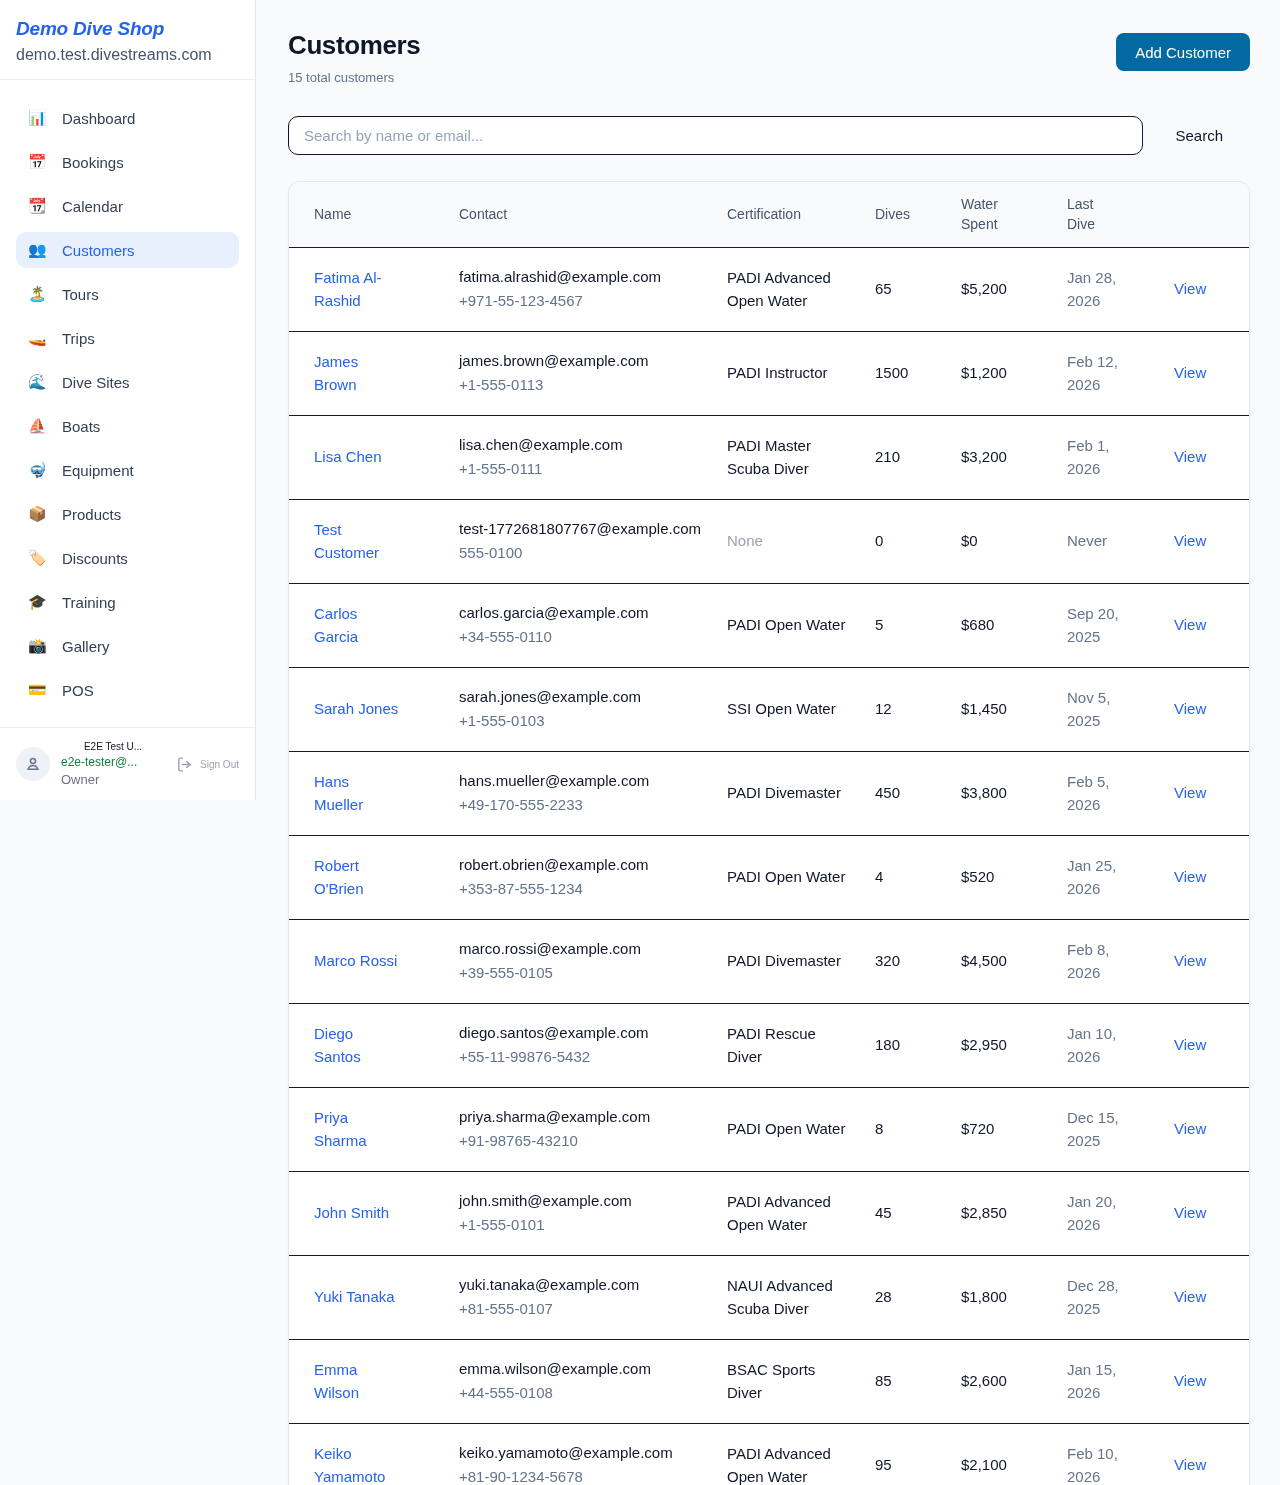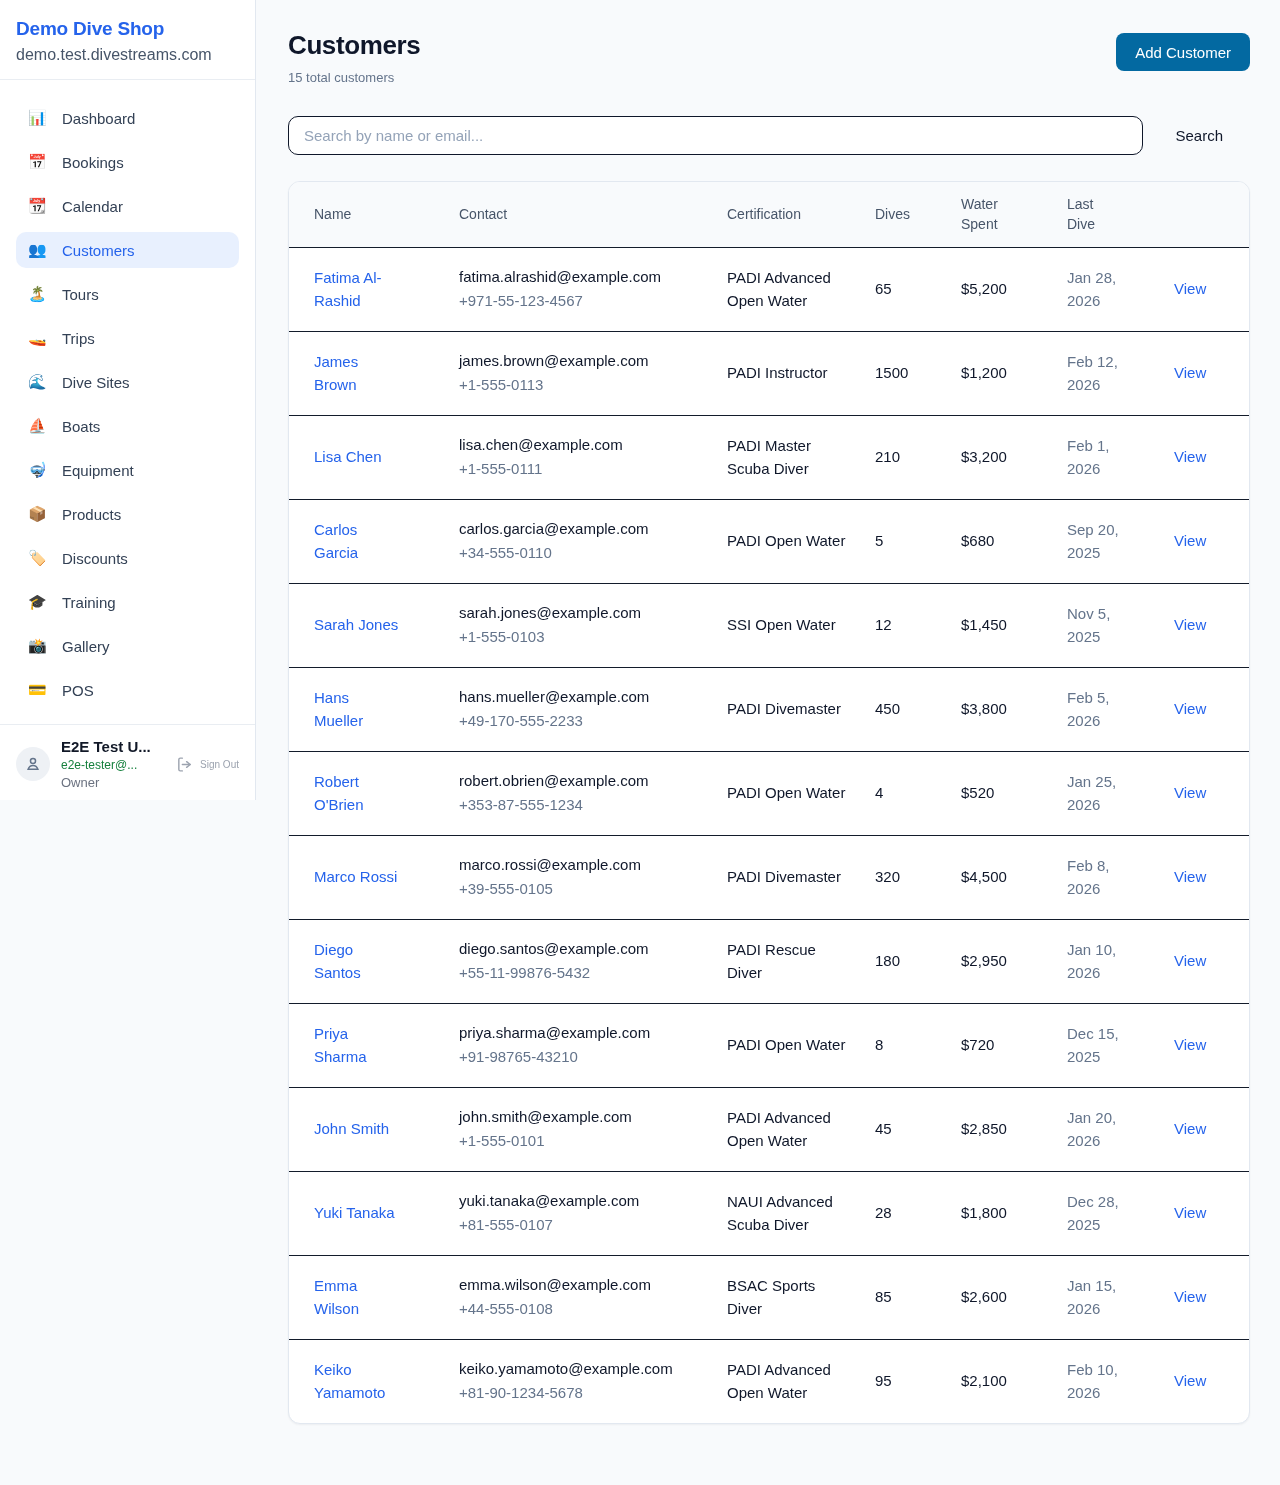--- a/index.html
+++ b/index.html
@@ -13,40 +13,40 @@
   .app { display: flex; align-items: flex-start; width: 1280px; }
 
   
   .sidebar {
     width: 256px; min-width: 256px; height: 800px;
     background: #ffffff;
     border-right: 1px solid #e2e8f0;
     display: flex; flex-direction: column;
   }
   .logo-block { padding: 18px 16px 15px 16px; border-bottom: 1px solid #e9edf2; }
-  .logo { color: #2563eb; font-size: 19px; font-weight: bold; letter-spacing: -0.2px; }
+  .logo { color: #2563eb; font-size: 19px; font-weight: bold; letter-spacing: -0.2px; font-style: italic; }
   .domain { color: #475569; font-size: 16px; margin-top: 6px; }
   .nav { flex: 1; padding: 20px 16px 8px 16px; }
   .nav-item {
     display: flex; align-items: center; gap: 14px;
     height: 36px; padding: 0 12px; margin-bottom: 8px;
     border-radius: 10px; font-size: 15px; color: #334155; cursor: pointer;
   }
   .nav-item.active { background: #e8f0fe; color: #2563eb; font-weight: 500; }
   .nav-icon { width: 20px; font-size: 15px; text-align: center; flex: none; }
   .sidebar-footer {
     border-top: 1px solid #e9edf2;
     padding: 13px 16px; display: flex; align-items: center; gap: 11px;
   }
   .avatar {
     width: 34px; height: 34px; border-radius: 50%; background: #eef1f5;
     display: flex; align-items: center; justify-content: center; color: #64748b; flex: none;
   }
   .user-info { flex: 1; min-width: 0; }
-  .user-name { font-size: 15px; font-weight: bold; color: #111827; white-space: nowrap; }
+  .user-name { font-size: 10px; font-weight: normal; color: #111827; white-space: nowrap; text-align: center; }
   .user-email { font-size: 12px; color: #15803d; margin-top: 3px; white-space: nowrap; }
   .user-role { font-size: 13px; color: #6b7280; margin-top: 3px; }
   .sign-out {
     display: flex; align-items: center; gap: 7px;
     background: none; border: none; padding: 0; margin: 0;
     color: #9ca3af; font-size: 10px; font-family: inherit; cursor: pointer; flex: none;
   }
 
   
   .main { flex: 1; padding: 30px 30px 0 32px; min-width: 0; }
@@ -279,20 +279,32 @@
                 <div class="email">lisa.chen@example.com</div>
                 <div class="phone">+1-555-0111</div>
               </td>
               <td><span class="cert">PADI Master Scuba Diver</span></td>
               <td>210</td>
               <td>$3,200</td>
               <td><span class="last-dive">Feb 1, 2026</span></td>
               <td><a class="view-link">View</a></td>
             </tr>
 
+            <tr>
+              <td><a class="name-link">Test Customer</a></td>
+              <td>
+                <div class="email">test-1772681807767@example.com</div>
+                <div class="phone">555-0100</div>
+              </td>
+              <td><span class="cert muted">None</span></td>
+              <td>0</td>
+              <td>$0</td>
+              <td><span class="last-dive">Never</span></td>
+              <td><a class="view-link">View</a></td>
+            </tr>
 
             <tr>
               <td><a class="name-link">Carlos Garcia</a></td>
               <td>
                 <div class="email">carlos.garcia@example.com</div>
                 <div class="phone">+34-555-0110</div>
               </td>
               <td><span class="cert">PADI Open Water</span></td>
               <td>5</td>
               <td>$680</td>

